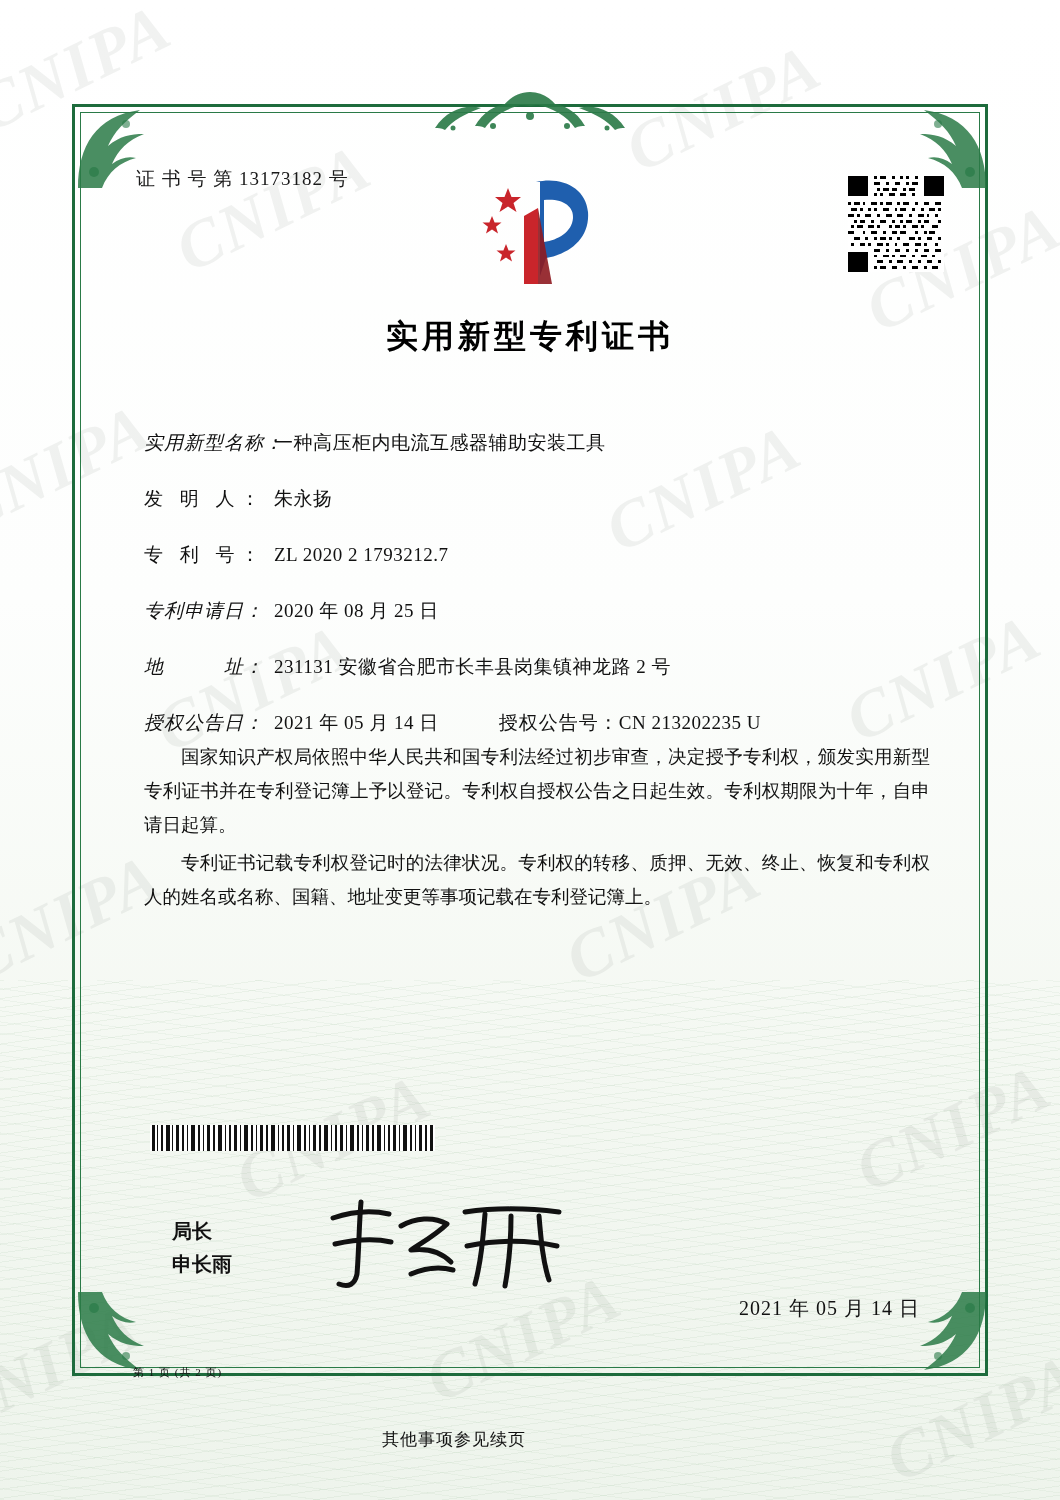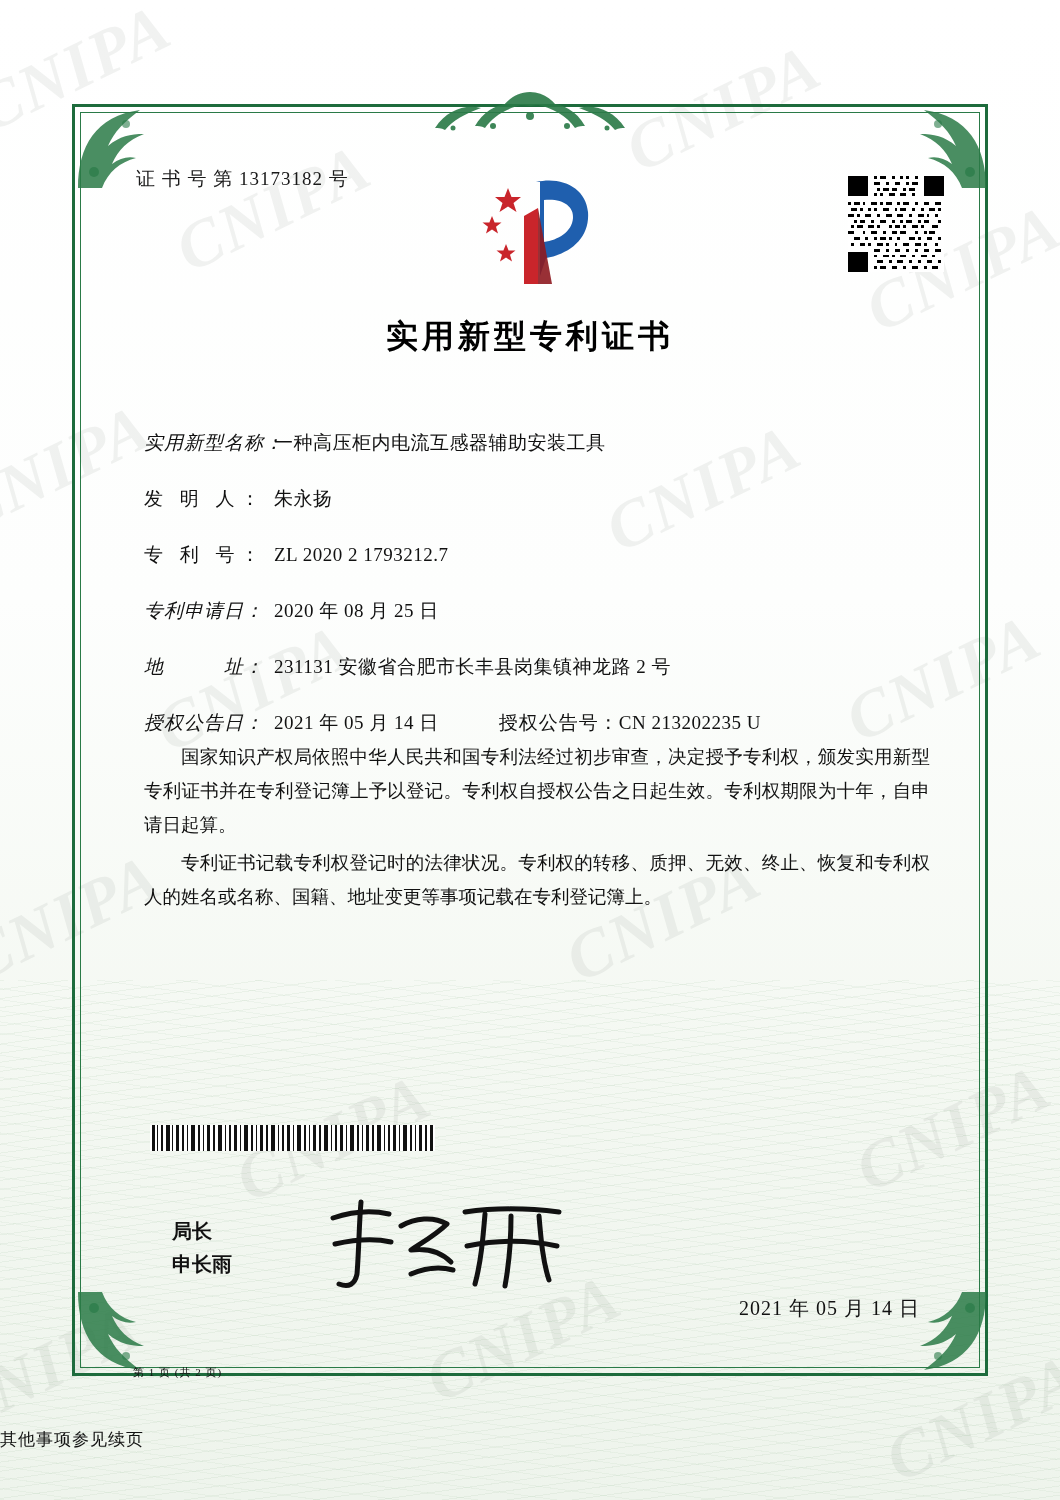--- a/index.html
+++ b/index.html
@@ -227,20 +227,21 @@
     font-size: 11px;
     color: #111;
     letter-spacing: 1px;
   }
 
   .footer-note {
     position: absolute;
     left: 0;
     top: 1428px;
     width: 908px;
+    text-align: center;
     font-family: Liberation Serif, serif;
     font-size: 17px;
     color: #111;
     letter-spacing: 1px;
   }
 </style>
 </head>
 <body>
 
 <div class="page">

